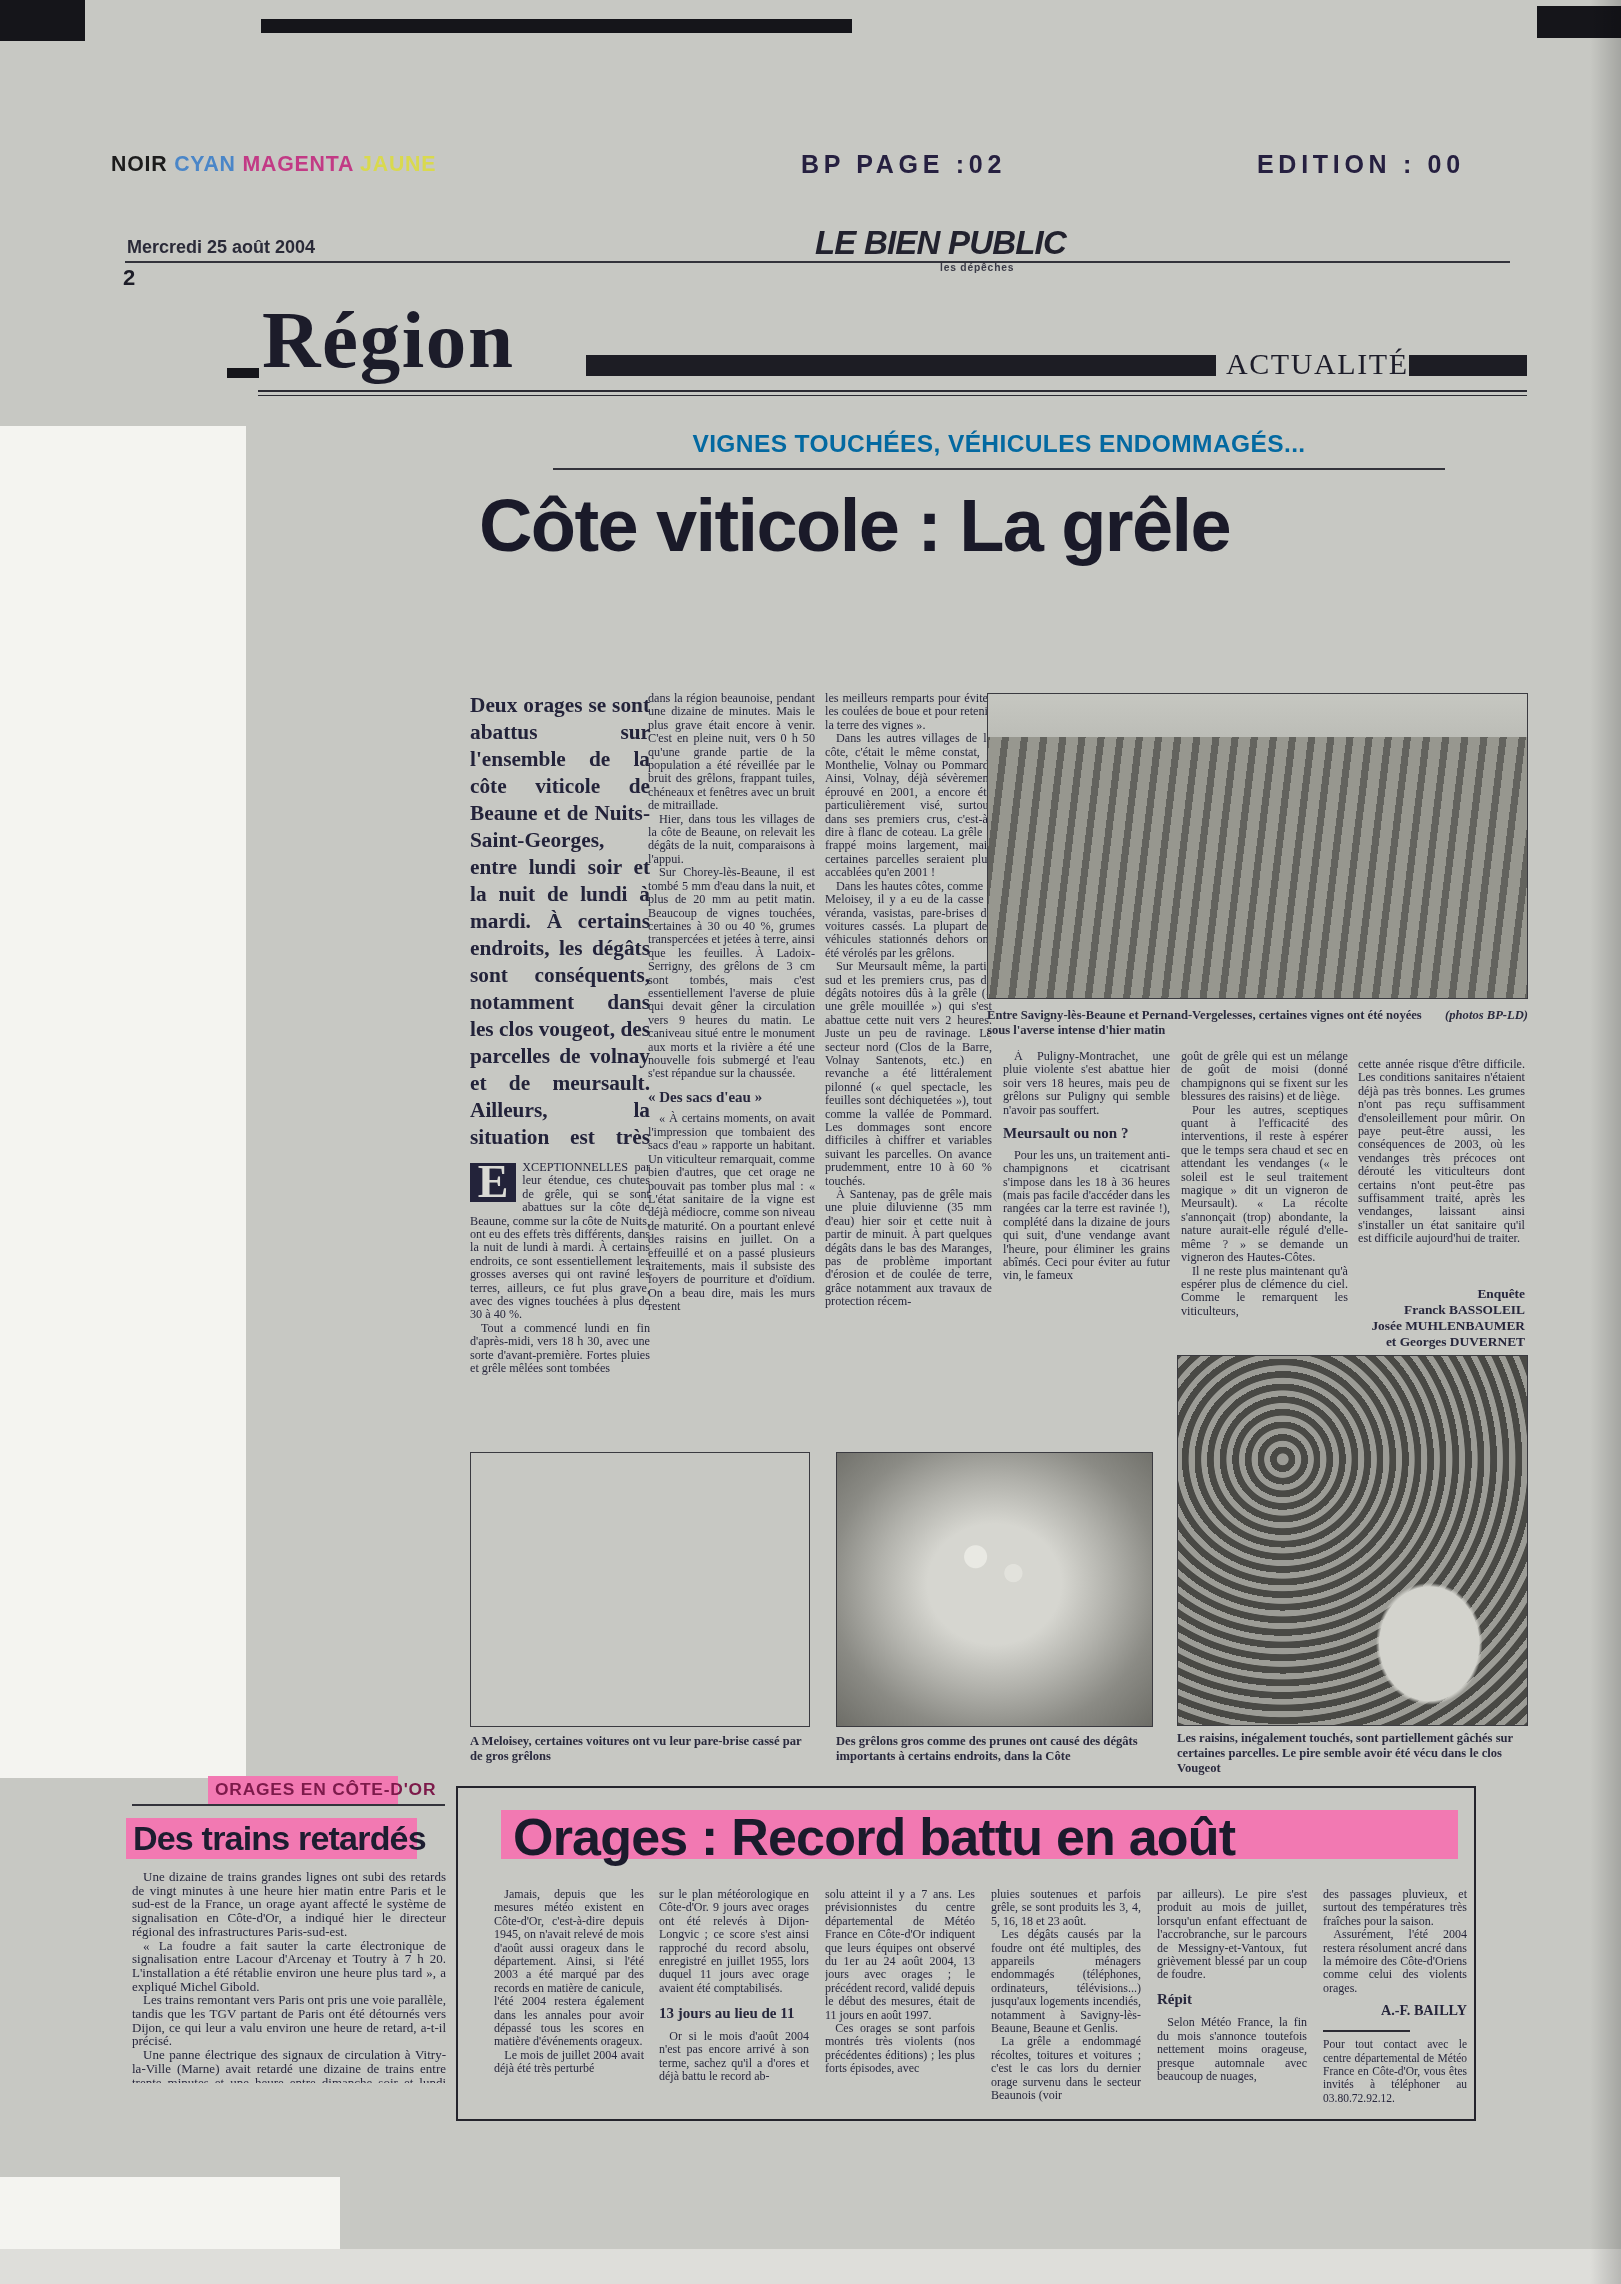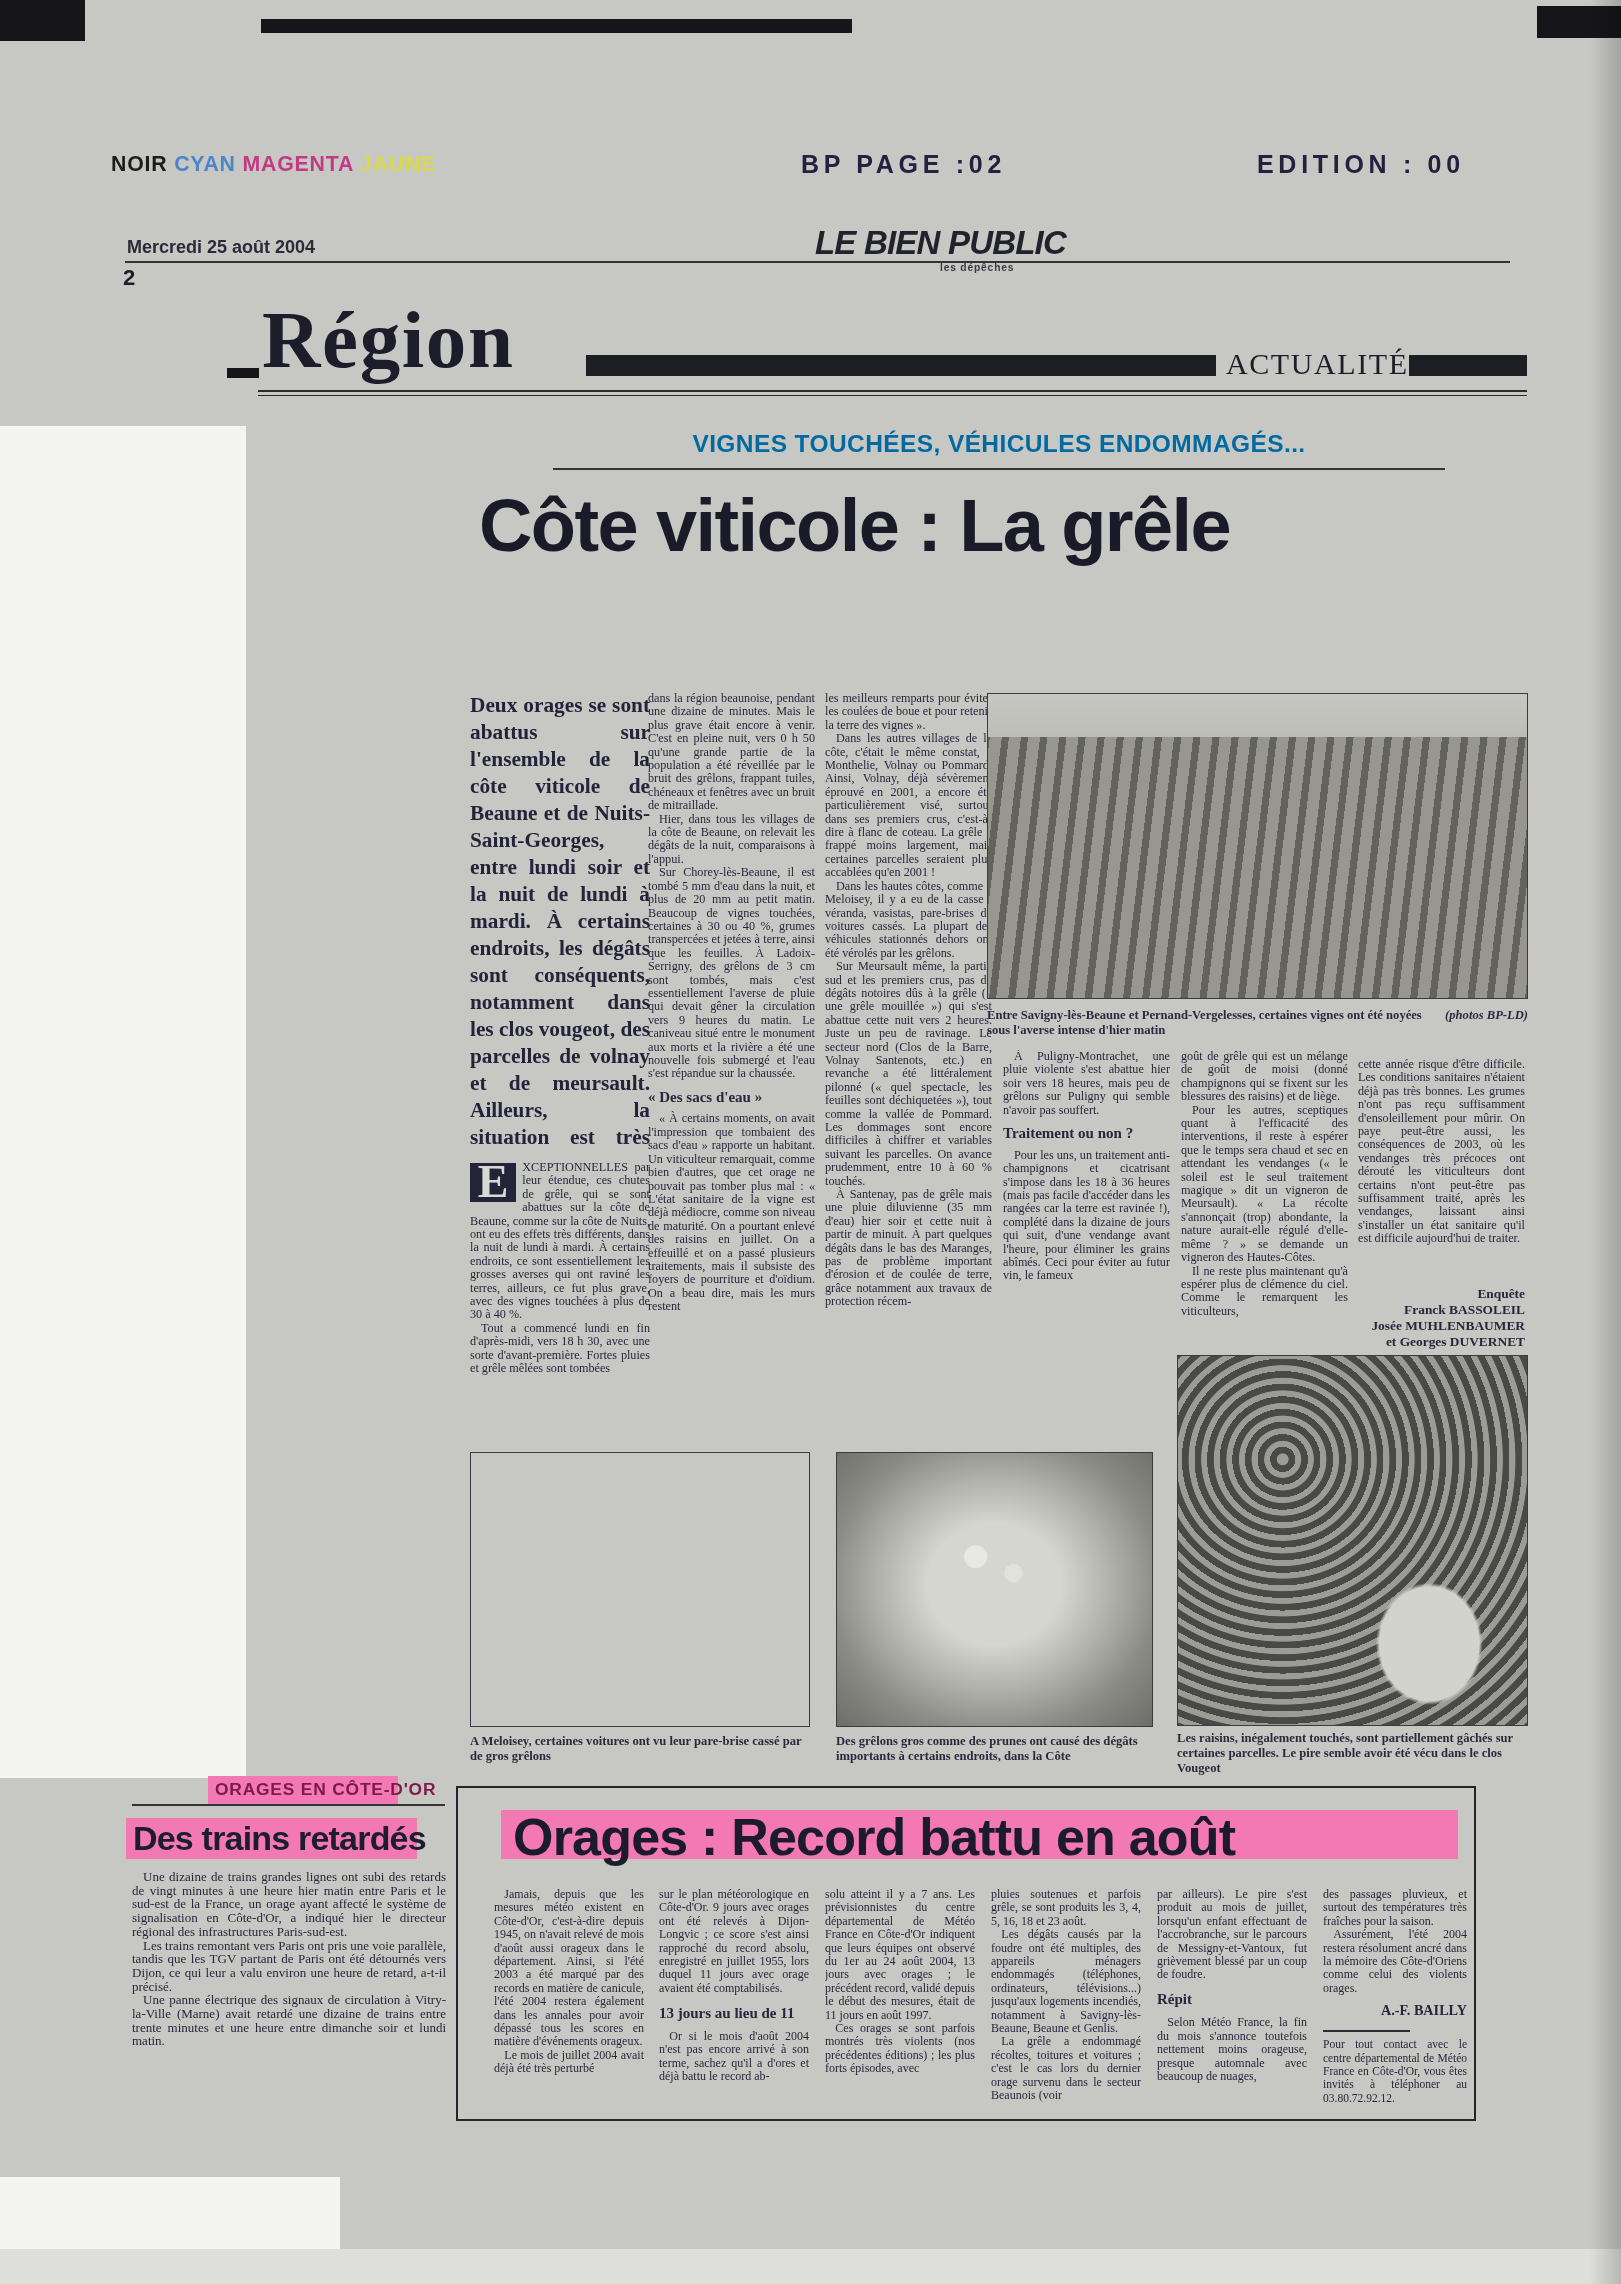--- a/index.html
+++ b/index.html
@@ -138,21 +138,21 @@
 </div>
 
 <div class="photo art-vineyard" style="left:987px;top:693px;width:541px;height:306px;"></div>
 <div class="abs caption" style="left:987px;top:1008px;width:541px;">
   <span class="credit">(photos BP-LD)</span>
   <span>Entre Savigny-lès-Beaune et Pernand-Vergelesses, certaines vignes ont été noyées sous l'averse intense d'hier matin</span>
 </div>
 
 <div class="col" style="left:1003px;top:1050px;width:167px;height:396px;">
   <p class="bp ind">À Puligny-Montrachet, une pluie violente s'est abattue hier soir vers 18 heures, mais peu de grêlons sur Puligny qui semble n'avoir pas souffert.</p>
-  <div class="subhead">Traitement ou non ?</div>
+  <div class="subhead">Meursault ou non ?</div>
   <p class="bp ind">Pour les uns, un traitement anti-champignons et cicatrisant s'impose dans les 18 à 36 heures (mais pas facile d'accéder dans les rangées car la terre est ravinée !), complété dans la dizaine de jours qui suit, d'une vendange avant l'heure, pour éliminer les grains abîmés. Ceci pour éviter au futur vin, le fameux</p>
 </div>
 
 <div class="col" style="left:1181px;top:1050px;width:167px;height:302px;">
   <p class="bp">goût de grêle qui est un mélange de goût de moisi (donné champignons qui se fixent sur les blessures des raisins) et de liège.</p>
   <p class="bp ind">Pour les autres, sceptiques quant à l'efficacité des interventions, il reste à espérer que le temps sera chaud et sec en attendant les vendanges (« le soleil est le seul traitement magique » dit un vigneron de Meursault). « La récolte s'annonçait (trop) abondante, la nature aurait-elle régulé d'elle-même ? » se demande un vigneron des Hautes-Côtes.</p>
   <p class="bp ind">Il ne reste plus maintenant qu'à espérer plus de clémence du ciel. Comme le remarquent les viticulteurs,</p>
 </div>
 
 <div class="col" style="left:1358px;top:1050px;width:167px;height:245px;margin-top:8px;">
@@ -173,20 +173,21 @@
 <div class="abs caption" style="left:836px;top:1734px;width:324px;">Des grêlons gros comme des prunes ont causé des dégâts importants à certains endroits, dans la Côte</div>
 <div class="abs caption" style="left:1177px;top:1731px;width:351px;">Les raisins, inégalement touchés, sont partiellement gâchés sur certaines parcelles. Le pire semble avoir été vécu dans le clos Vougeot</div>
 
 <div class="abs pink-hl" style="left:208px;top:1776px;width:190px;height:28.4px;"></div>
 <div class="abs side-label" style="left:215px;top:1779px;">ORAGES EN CÔTE-D'OR</div>
 <div class="abs hrule" style="left:132px;top:1804px;width:313px;"></div>
 <div class="abs pink-hl" style="left:126px;top:1818px;width:291px;height:41px;"></div>
 <div class="abs side-head" style="left:133px;top:1819px;">Des trains retardés</div>
 <div class="col" style="left:132px;top:1870px;width:314px;height:213px;font-size:13px;line-height:13.7px;">
   <p class="bp ind" style="font-size:13px;line-height:13.7px;">Une dizaine de trains grandes lignes ont subi des retards de vingt minutes à une heure hier matin entre Paris et le sud-est de la France, un orage ayant affecté le système de signalisation en Côte-d'Or, a indiqué hier le directeur régional des infrastructures Paris-sud-est.</p>
+  <p class="bp ind" style="font-size:13px;line-height:13.7px;">« La foudre a fait sauter la carte électronique de signalisation entre Lacour d'Arcenay et Toutry à 7 h 20. L'installation a été rétablie environ une heure plus tard », a expliqué Michel Gibold.</p>
   <p class="bp ind" style="font-size:13px;line-height:13.7px;">Les trains remontant vers Paris ont pris une voie parallèle, tandis que les TGV partant de Paris ont été détournés vers Dijon, ce qui leur a valu environ une heure de retard, a-t-il précisé.</p>
   <p class="bp ind" style="font-size:13px;line-height:13.7px;">Une panne électrique des signaux de circulation à Vitry-la-Ville (Marne) avait retardé une dizaine de trains entre trente minutes et une heure entre dimanche soir et lundi matin.</p>
 </div>
 
 <div class="bottom-box" style="left:456px;top:1786px;width:1020px;height:335px;"></div>
 <div class="abs pink-hl" style="left:501px;top:1810px;width:957px;height:49px;"></div>
 <div class="abs bottom-head" style="left:513px;top:1807px;">Orages : Record battu en août</div>
 
 <div class="col" style="left:494px;top:1888px;width:150px;height:216px;">
   <p class="bbp ind">Jamais, depuis que les mesures météo existent en Côte-d'Or, c'est-à-dire depuis 1945, on n'avait relevé de mois d'août aussi orageux dans le département. Ainsi, si l'été 2003 a été marqué par des records en matière de canicule, l'été 2004 restera également dans les annales pour avoir dépassé tous les scores en matière d'événements orageux.</p>

